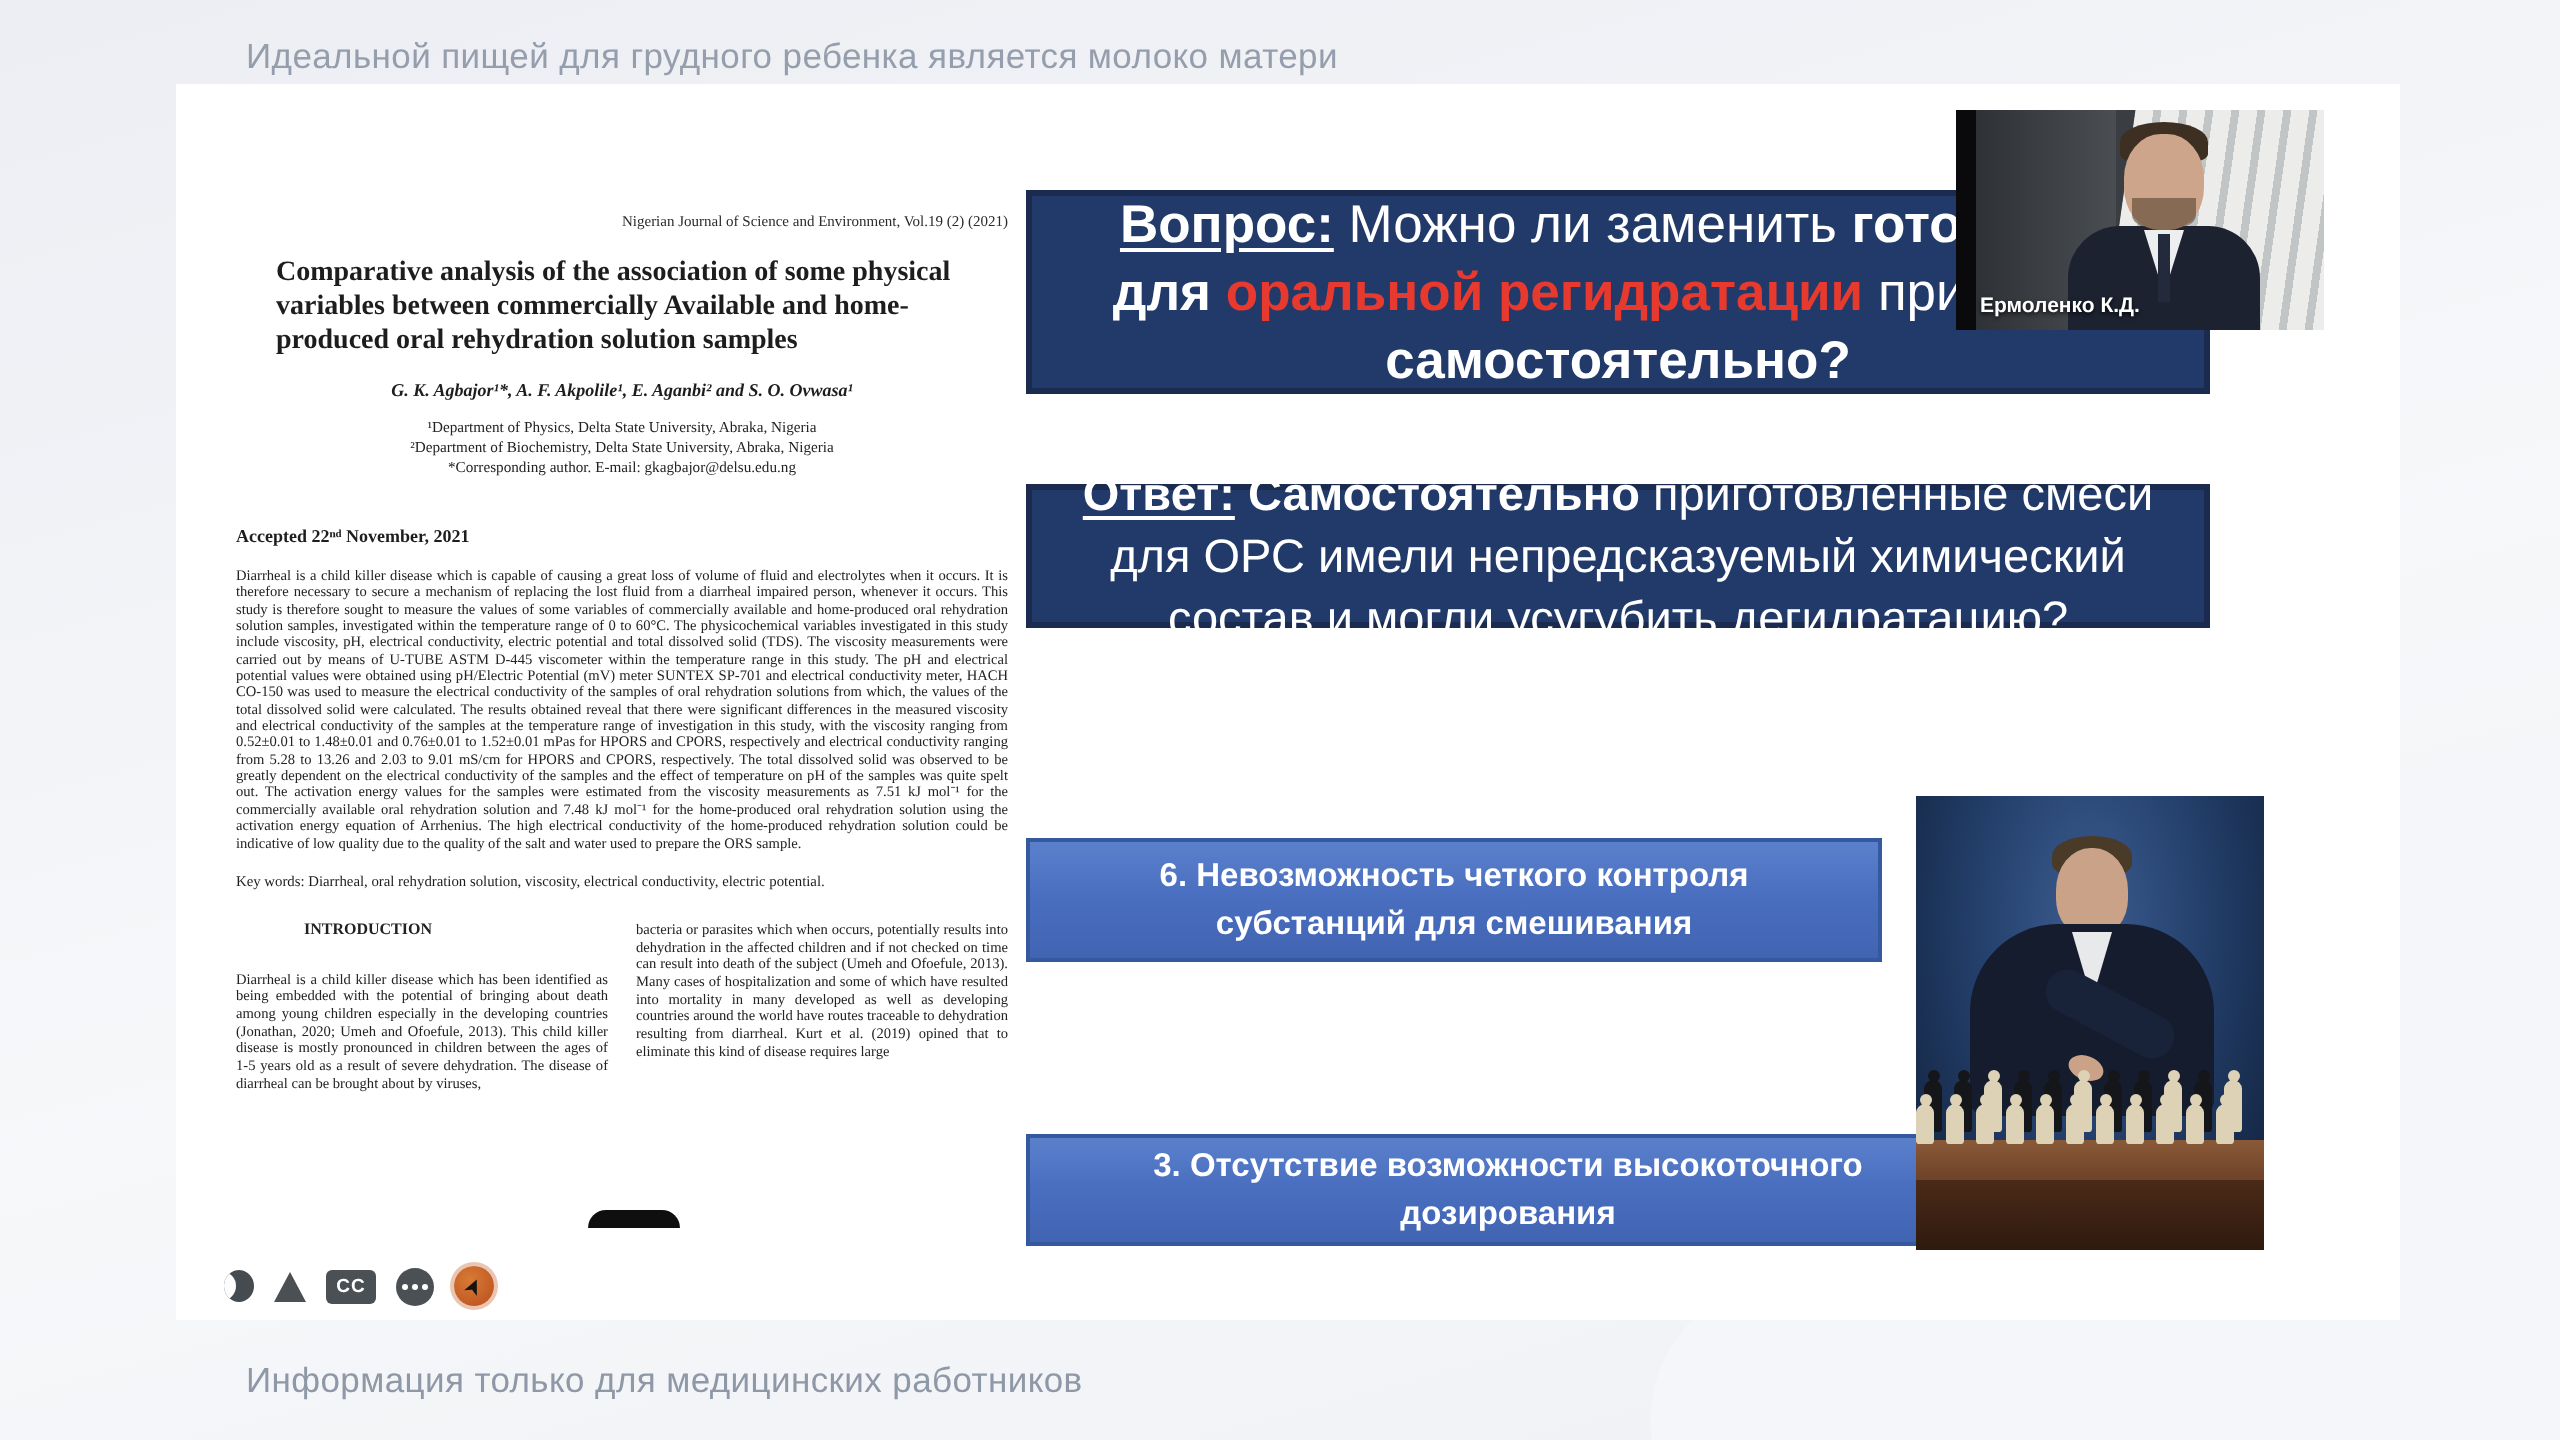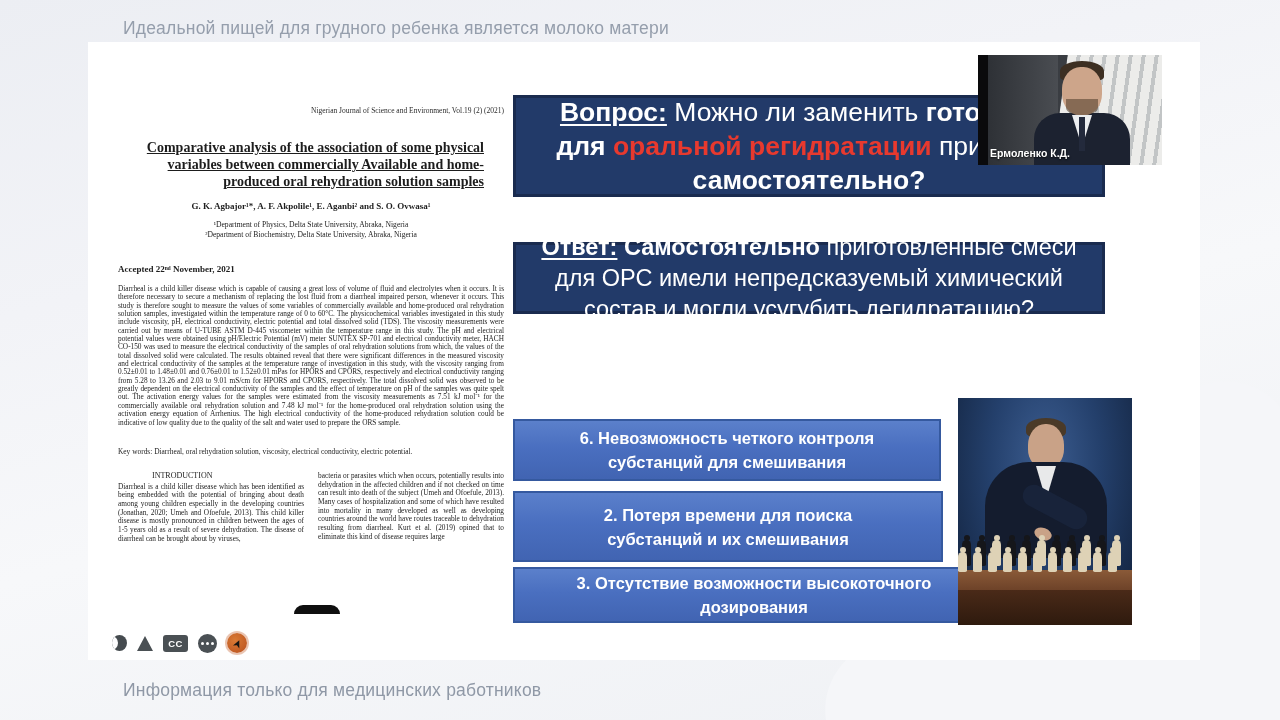--- a/index.html
+++ b/index.html
@@ -16,29 +16,29 @@
 
   .content-bg { position:absolute; left:88px; top:42px; width:1112px; height:618px; background:#ffffff; }
 
   .hdr-text { position:absolute; left:123px; top:18px; font-size:17.5px; color:#959eac; letter-spacing:.2px; }
   .ftr-text { position:absolute; left:123px; top:680px; font-size:17.5px; color:#8f98a6; letter-spacing:.2px; }
 
   
   #paper { position:absolute; left:112px; top:58px; width:398px; height:572px;
     background:#fff; font-family:"Liberation Serif", serif; color:#1d1d1d; }
   .pj-journal { margin-top:48px; padding-right:6px; text-align:right; font-size:7.5px; color:#2b2b2b; }
-  .pj-title { margin-top:24px; padding:0 26px; text-align:right; font-weight:bold; font-size:14px; line-height:17px;text-decoration:underline; }
-  .pj-authors { margin-top:11px; text-align:center; font-weight:bold; font-size:9px; }
+  .pj-title { margin-top:13px; padding:0 26px; text-align:left; font-weight:bold; font-size:14px; line-height:17px; }
+  .pj-authors { margin-top:11px; text-align:center; font-weight:bold; font-size:9px;font-style:italic; }
   .pj-aff { margin-top:9px; text-align:center; font-size:7.6px; line-height:10px; color:#222; }
   .pj-accepted { margin-top:24px; padding-left:6px; font-weight:bold; font-size:9px; }
   .pj-abstract { margin-top:11px; padding:0 6px; text-align:justify; font-size:7.3px; line-height:8.35px; color:#222; }
-  .pj-keywords { margin-top:20px; padding:0 6px; font-size:7.4px; }
+  .pj-keywords { margin-top:10px; padding:0 6px; font-size:7.4px; }
   .pj-intro { margin-top:16px; padding:0 6px; display:flex; gap:14px; }
   .pj-col { width:186px; text-align:justify; font-size:7.3px; line-height:8.7px; color:#222; }
-  .pj-intro-h { font-weight:normal; font-size:8px; margin-bottom:2px;padding-left:34px; }
+  .pj-intro-h { font-weight:bold; font-size:8px; margin-bottom:16px;padding-left:34px; }
   .pj-arc { position:absolute; left:182px; bottom:16px; width:46px; height:9px;
     background:#0f0f0f; border-radius:23px 23px 0 0; }
 
   
   .navy-box { position:absolute; background:#223a69; border:3px solid #1a2b4f;
     color:#fff; display:flex; flex-direction:column; justify-content:center; text-align:center; }
   #q-slide { left:513px; top:95px; width:592px; height:102px; font-size:26.5px; line-height:34px; font-weight:600; }
   #a-slide { left:513px; top:242px; width:592px; height:72px; font-size:23.5px; line-height:31px; font-weight:400; }
   .u { text-decoration:underline; text-underline-offset:3px; }
   .bold { font-weight:700; }
@@ -115,20 +115,21 @@
 
   <div class="hdr-text">Идеальной пищей для грудного ребенка является молоко матери</div>
 
   <div id="paper">
     <div class="pj-journal">Nigerian Journal of Science and Environment, Vol.19 (2) (2021)</div>
     <div class="pj-title">Comparative analysis of the association of some physical variables between commercially Available and home-produced oral rehydration solution samples</div>
     <div class="pj-authors">G. K. Agbajor¹*, A. F. Akpolile¹, E. Aganbi² and S. O. Ovwasa¹</div>
     <div class="pj-aff">
       <div>¹Department of Physics, Delta State University, Abraka, Nigeria</div>
       <div>²Department of Biochemistry, Delta State University, Abraka, Nigeria</div>
+      <div>*Corresponding author. E-mail: gkagbajor@delsu.edu.ng</div>
     </div>
     <div class="pj-accepted">Accepted 22ⁿᵈ November, 2021</div>
     <div class="pj-abstract">Diarrheal is a child killer disease which is capable of causing a great loss of volume of fluid and electrolytes when it occurs. It is therefore necessary to secure a mechanism of replacing the lost fluid from a diarrheal impaired person, whenever it occurs. This study is therefore sought to measure the values of some variables of commercially available and home-produced oral rehydration solution samples, investigated within the temperature range of 0 to 60°C. The physicochemical variables investigated in this study include viscosity, pH, electrical conductivity, electric potential and total dissolved solid (TDS). The viscosity measurements were carried out by means of U-TUBE ASTM D-445 viscometer within the temperature range in this study. The pH and electrical potential values were obtained using pH/Electric Potential (mV) meter SUNTEX SP-701 and electrical conductivity meter, HACH CO-150 was used to measure the electrical conductivity of the samples of oral rehydration solutions from which, the values of the total dissolved solid were calculated. The results obtained reveal that there were significant differences in the measured viscosity and electrical conductivity of the samples at the temperature range of investigation in this study, with the viscosity ranging from 0.52±0.01 to 1.48±0.01 and 0.76±0.01 to 1.52±0.01 mPas for HPORS and CPORS, respectively and electrical conductivity ranging from 5.28 to 13.26 and 2.03 to 9.01 mS/cm for HPORS and CPORS, respectively. The total dissolved solid was observed to be greatly dependent on the electrical conductivity of the samples and the effect of temperature on pH of the samples was quite spelt out. The activation energy values for the samples were estimated from the viscosity measurements as 7.51 kJ mol⁻¹ for the commercially available oral rehydration solution and 7.48 kJ mol⁻¹ for the home-produced oral rehydration solution using the activation energy equation of Arrhenius. The high electrical conductivity of the home-produced rehydration solution could be indicative of low quality due to the quality of the salt and water used to prepare the ORS sample.</div>
     <div class="pj-keywords">Key words: Diarrheal, oral rehydration solution, viscosity, electrical conductivity, electric potential.</div>
     <div class="pj-intro">
       <div class="pj-col">
         <div class="pj-intro-h">INTRODUCTION</div>
         <span>Diarrheal is a child killer disease which has been identified as being embedded with the potential of bringing about death among young children especially in the developing countries (Jonathan, 2020; Umeh and Ofoefule, 2013). This child killer disease is mostly pronounced in children between the ages of 1-5 years old as a result of severe dehydration. The disease of diarrheal can be brought about by viruses,</span>
       </div>
       <div class="pj-col">
@@ -150,21 +151,20 @@
 
   <div id="a-slide" class="navy-box">
     <div>
       <span class="u bold">Ответ:</span><span class="bold"> Самостоятельно</span><span> приготовленные смеси</span>
     </div>
     <div>для ОРС имели непредсказуемый химический</div>
     <div>состав и могли усугубить дегидратацию?</div>
   </div>
 
   <div id="arg1" class="blue-box">6. Невозможность четкого контроля субстанций для смешивания</div>
-  <div id="arg2" class="blue-box">2. Потеря времени для поиска субстанций и их смешивания</div>
   <div id="arg3" class="blue-box">3. Отсутствие возможности высокоточного дозирования</div>
 
   <div id="chess">
     <div class="ch-hair"></div>
     <div class="ch-head"></div>
     <div class="ch-suit"></div>
     <div class="ch-shirt"></div>
     <div class="ch-arm"></div>
     <div class="ch-hand"></div>
     <div class="ch-row back">

